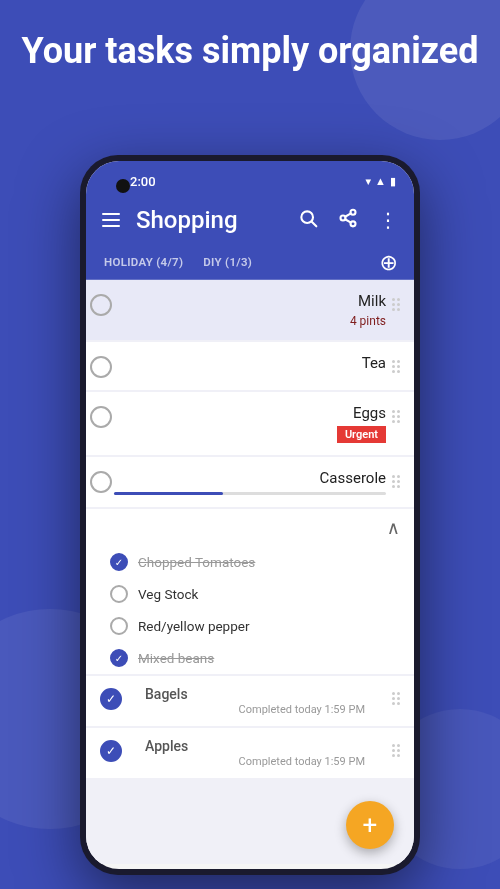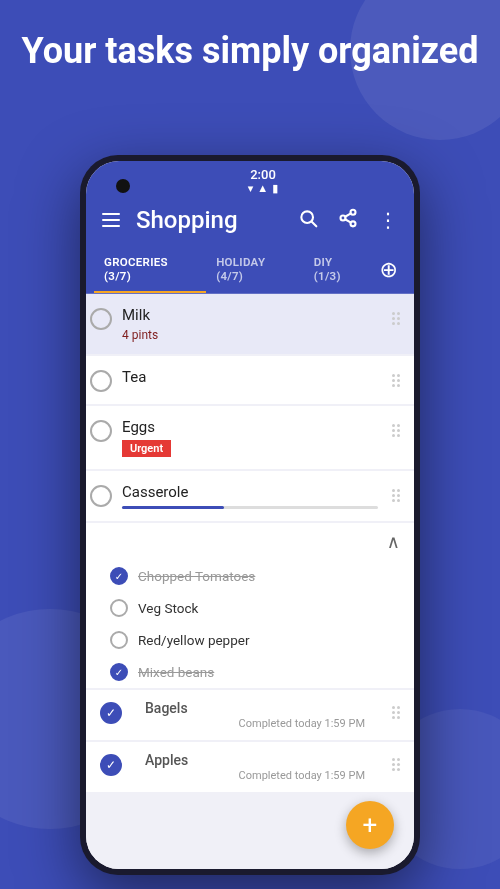--- a/index.html
+++ b/index.html
@@ -81,21 +81,20 @@
     }
 
     
     .status-bar {
       background: #3d4db7;
       height: 34px;
       display: flex;
       align-items: center;
       justify-content: space-between;
       padding: 6px 18px 0 44px;
-      flex-direction: column;
     }
     .status-camera {
       position: absolute;
       top: 18px;
       left: 30px;
       width: 14px;
       height: 14px;
       background: #111;
       border-radius: 50%;
       z-index: 10;
@@ -181,22 +180,23 @@
       height: calc(100% - 34px - 50px - 40px);
     }
 
     
     .task-item {
       background: white;
       margin-bottom: 2px;
       padding: 12px 10px 12px 4px;
       display: flex;
       align-items: flex-start;
-      gap: 10px;
+      gap: 2px;
       position: relative;
+      text-align: right;
     }
     .task-item.highlighted {
       background: #e8e9f7;
     }
     .task-checkbox {
       width: 22px;
       height: 22px;
       border: 2px solid #aaa;
       border-radius: 50%;
       flex-shrink: 0;
@@ -406,23 +406,20 @@
           <circle cx="6" cy="12" r="3"></circle>
           <circle cx="18" cy="19" r="3"></circle>
           <line x1="8.59" y1="13.51" x2="15.42" y2="17.49"></line>
           <line x1="15.41" y1="6.51" x2="8.59" y2="10.49"></line>
         </svg>
       </span>
       <span class="app-bar-icon">⋮</span>
     </div>
 
     <div class="tabs">
-      <div class="tab active">
-        <span>GROCERIES (3/7)</span>
-      </div>
       <div class="tab">
         <span>HOLIDAY (4/7)</span>
       </div>
       <div class="tab">
         <span>DIY (1/3)</span>
       </div>
       <span class="tab-add">⊕</span>
     </div>
 
     <div class="content">

